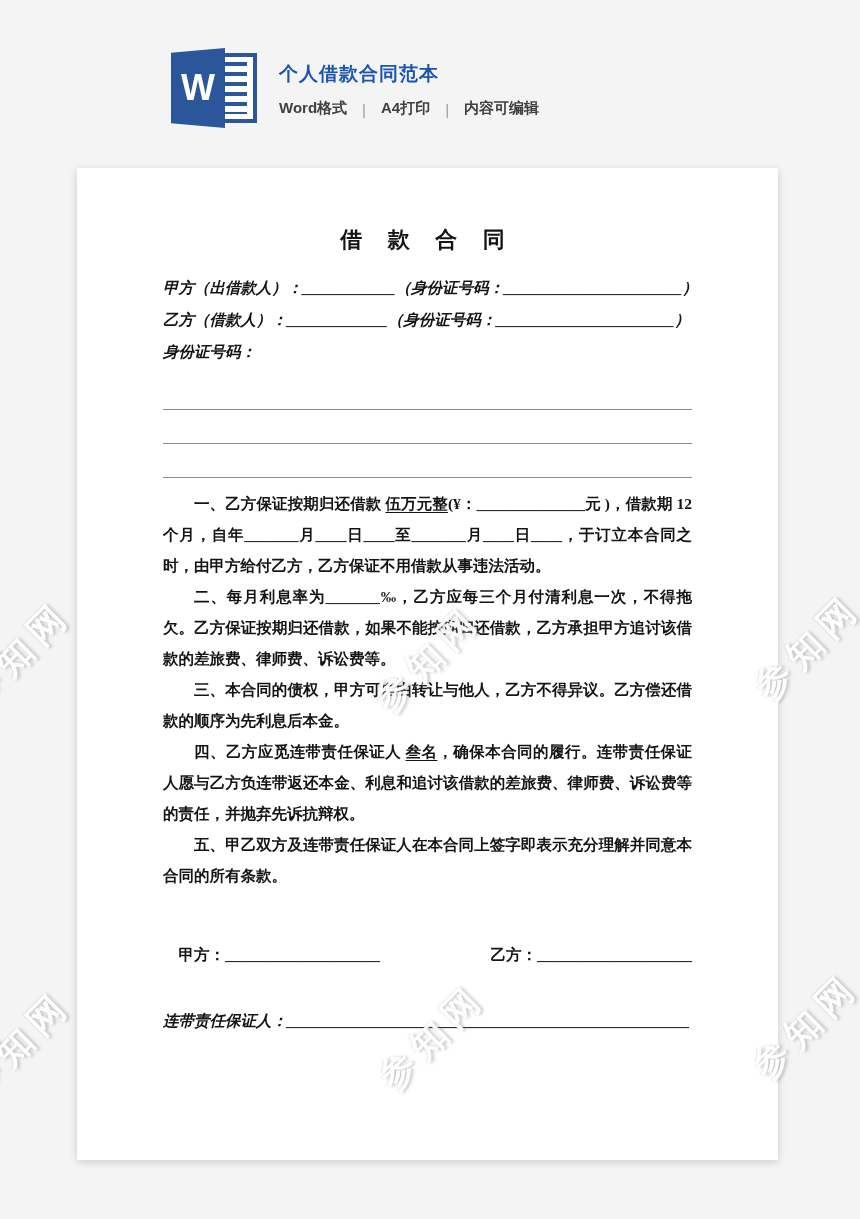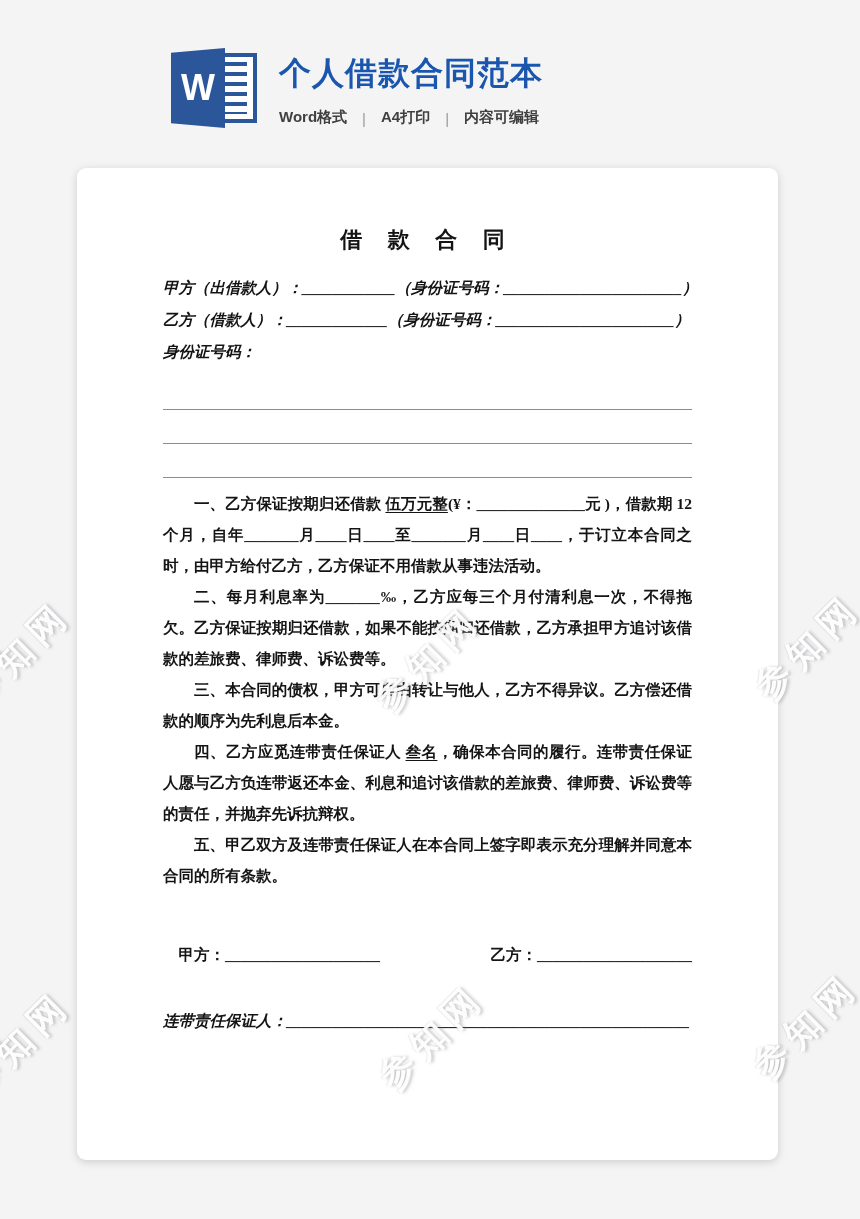--- a/index.html
+++ b/index.html
@@ -25,34 +25,33 @@
   }
   .icon-w {
     position:absolute; left:8px; top:0; width:54px; height:80px;
     background:#2b579a;
     clip-path:polygon(0 6%, 100% 0, 100% 100%, 0 94%);
     display:flex; align-items:center; justify-content:center;
     color:#ffffff; font-size:36px; font-weight:bold;
   }
   .header-text { padding-top:2px; }
   .page-title {
-    margin:0; color:#1a56ad; font-size:32px; font-weight:bold; letter-spacing:1px;
+    margin:0; color:#1a56ad; font-size:19px; font-weight:bold; letter-spacing:1px;
   }
   .features {
     margin-top:12px; display:flex; align-items:flex-end; gap:15px;
     color:#404040; font-size:15px; font-weight:bold;
   }
   .features .sep { color:#9a9a9a; font-weight:normal; }
 
   
   .page {
     position:absolute; left:77px; top:168px; width:701px; height:992px;
     background:#ffffff; box-shadow:0 2px 8px rgba(0,0,0,0.16);
     z-index:1;
-    border-radius:9px;
   }
   .page-inner {
     padding:56px 86px 0 86px;
     font-family:"Liberation Serif", "DejaVu Serif", serif;
     font-weight:bold; color:#141414; font-size:15.5px; line-height:31px;
   }
   .doc-title {
     margin:0 0 16px 0; text-align:center;
     font-size:22px; letter-spacing:10px; line-height:32px; font-weight:bold;
   }

